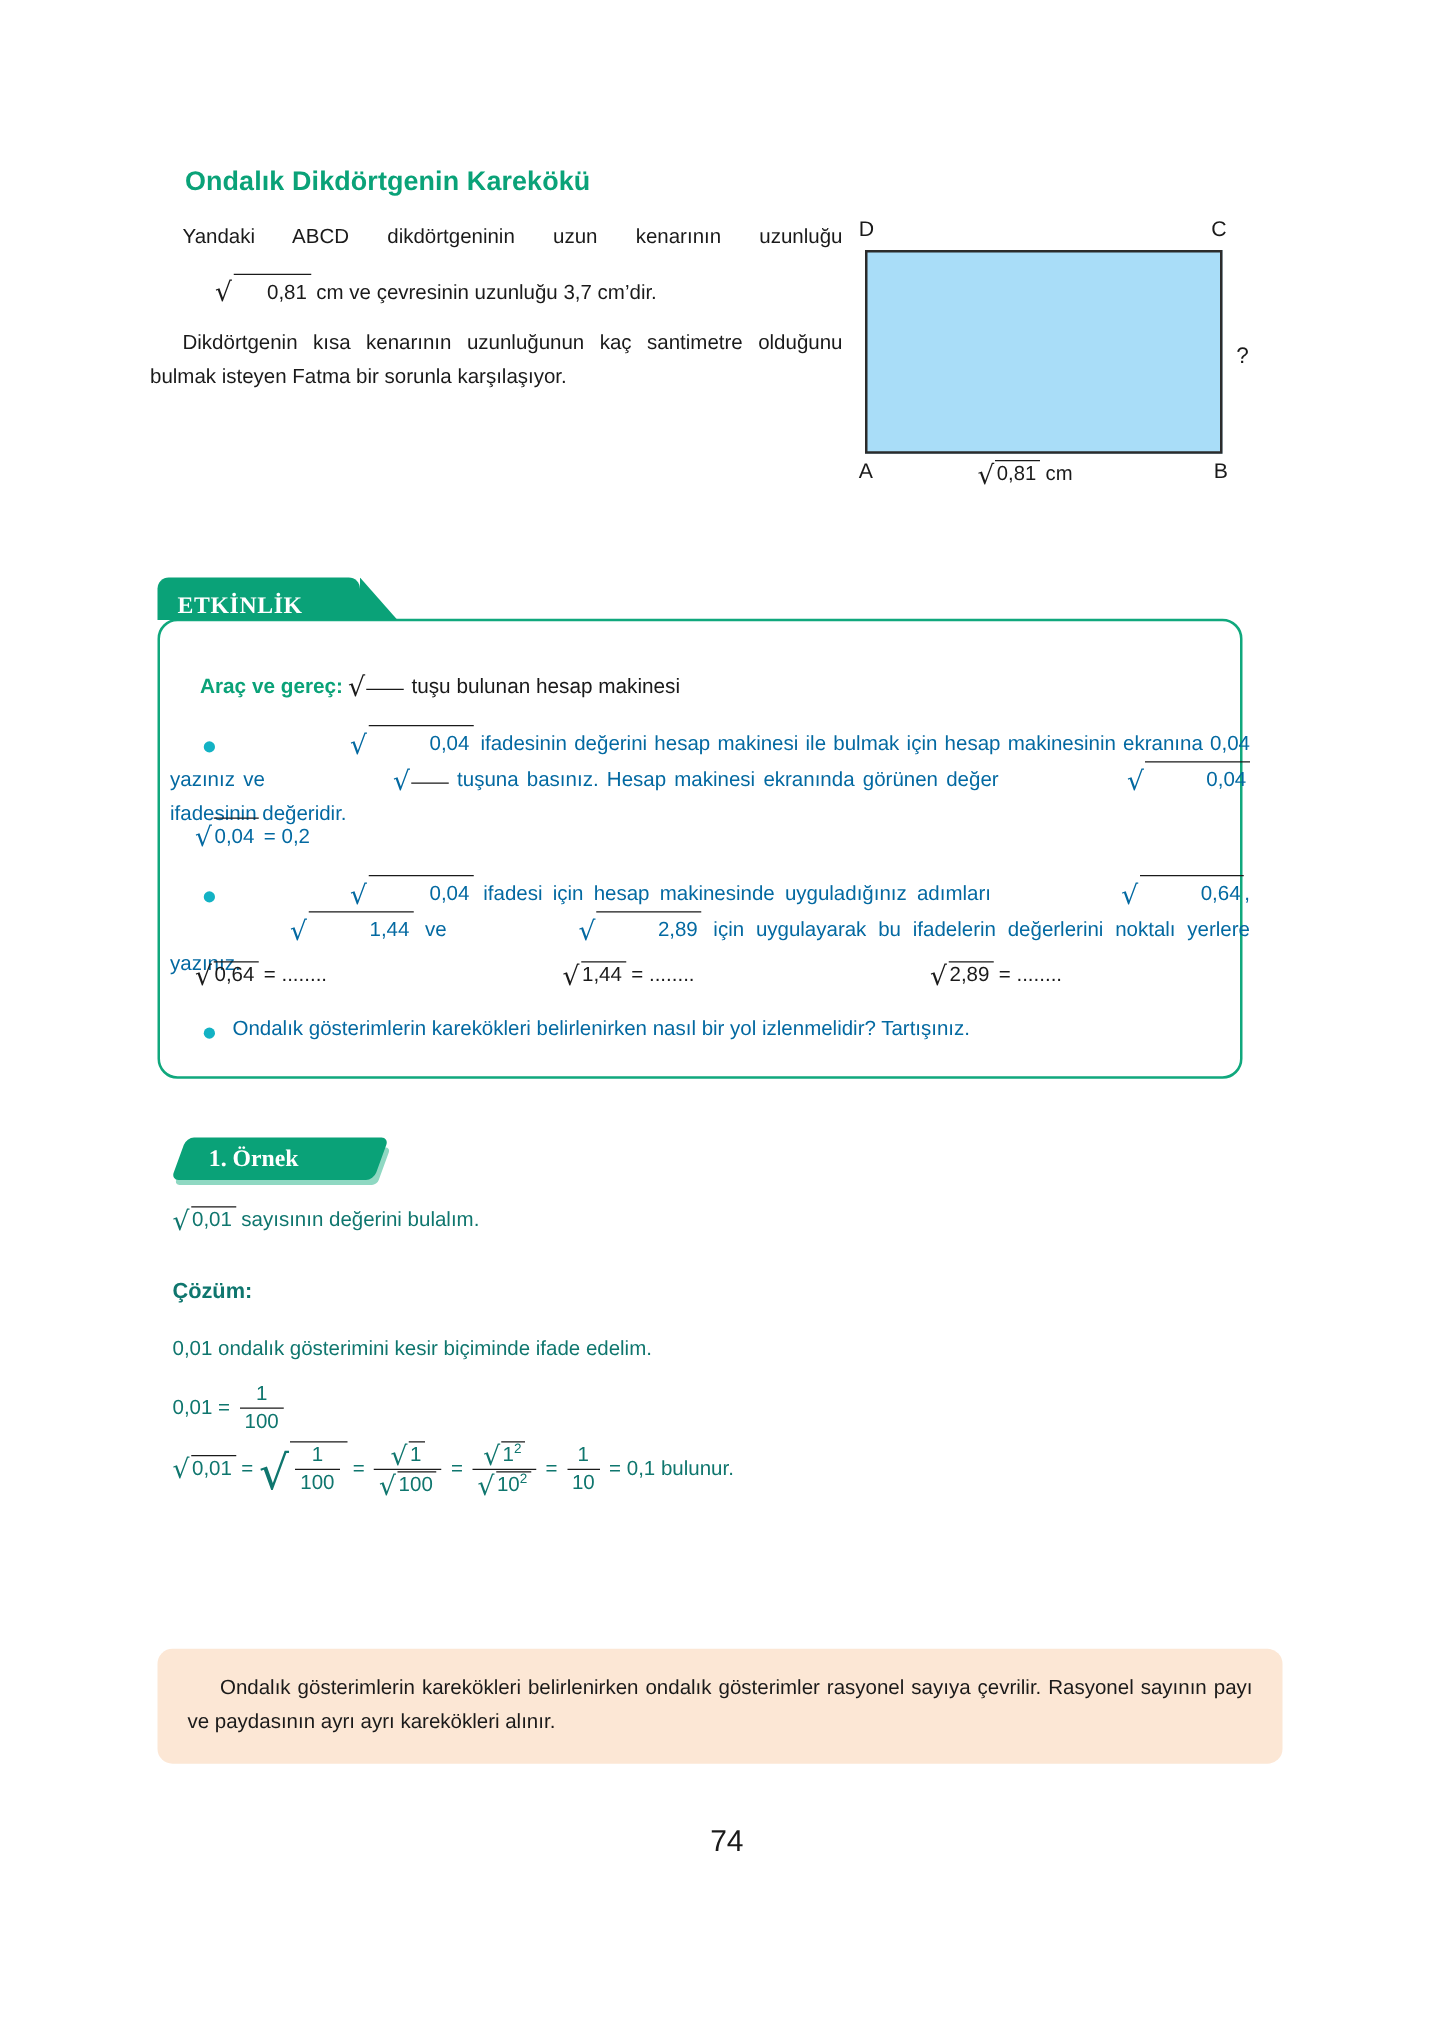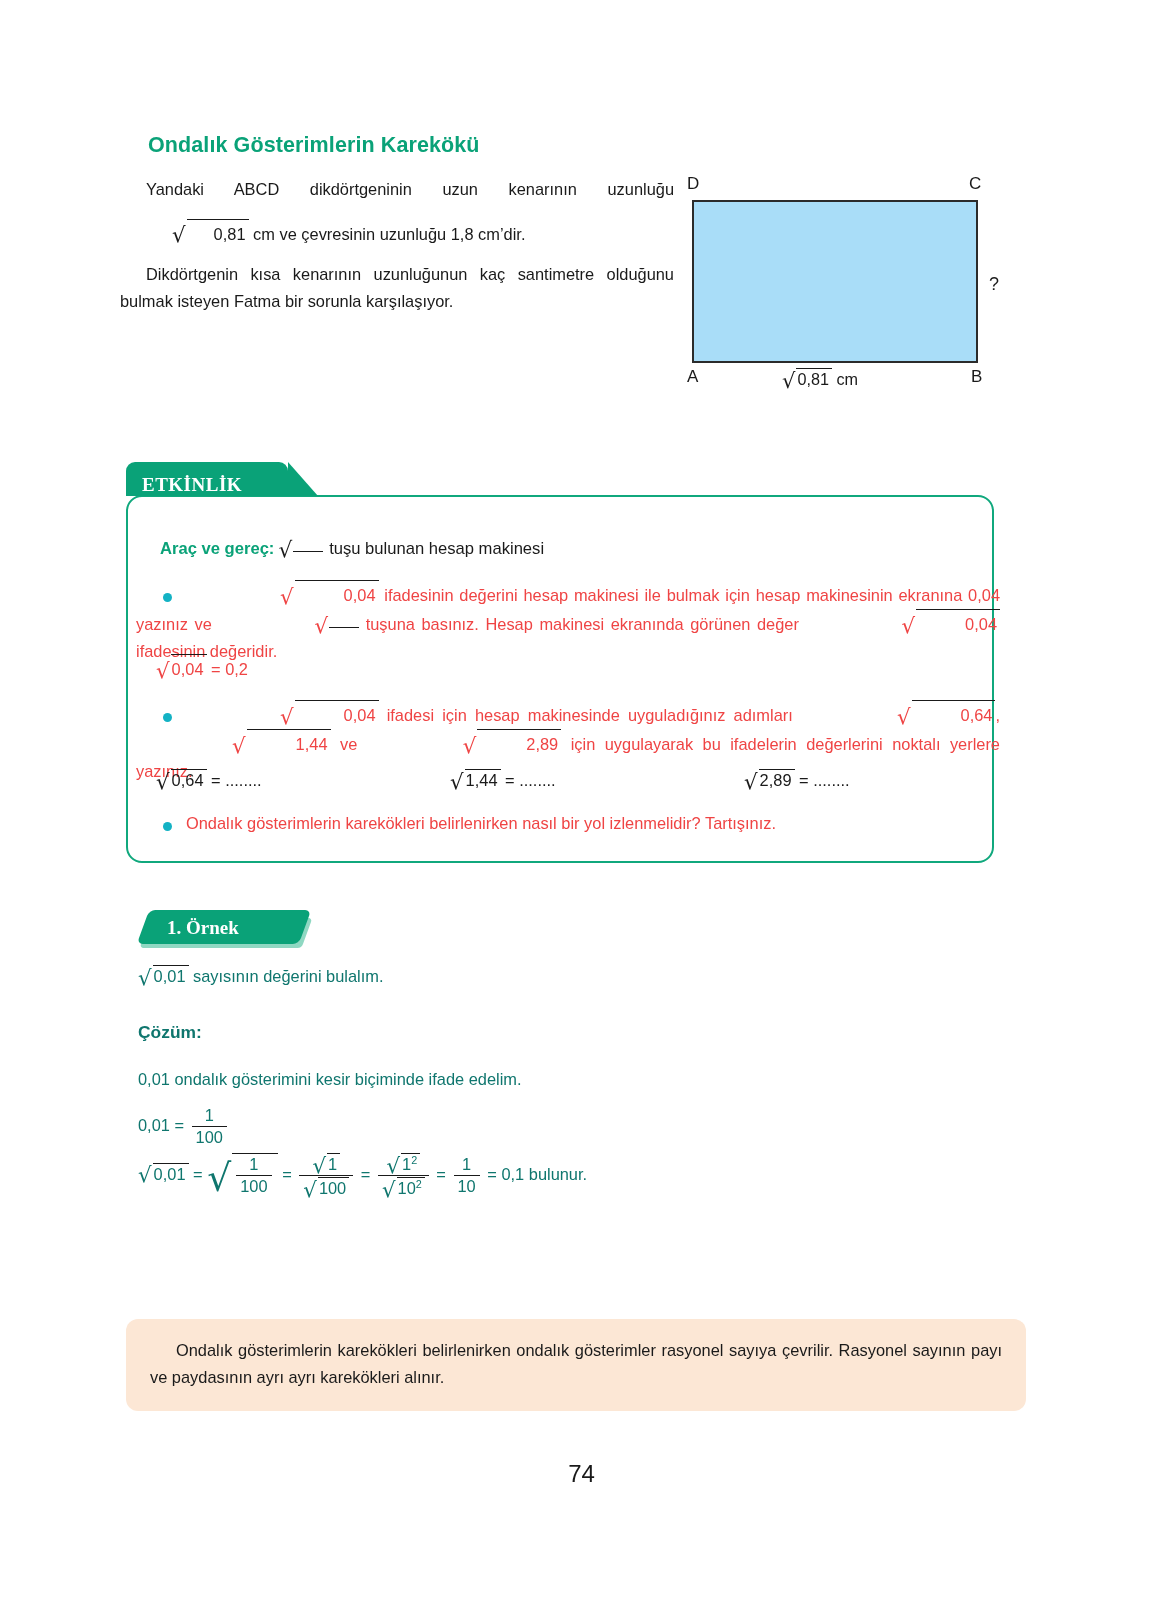--- a/index.html
+++ b/index.html
@@ -174,21 +174,21 @@
     width: 9px;
     height: 9px;
     border-radius: 50%;
     background: #13b2c4;
   }
   .act-p {
     position: absolute;
     font-size: 16.4px;
     line-height: 1.66;
     text-align: justify;
-    color: #ef4444;
+    color: #0369a1;
   }
 
   .act-b1-dot { left: 35px; top: 96px; }
   .act-b1 { left: 8px; top: 83px; width: 864px; text-indent: 48px; }
 
   .act-eq1 { left: 28px; top: 157px; font-size: 16.4px; }
 
   .act-b2-dot { left: 35px; top: 216px; }
   .act-b2 { left: 8px; top: 203px; width: 864px; text-indent: 48px; }
 
@@ -299,26 +299,26 @@
     text-align: center;
     font-size: 24px;
     color: #1a1a1a;
   }
 </style>
 <style>.tab-bilgi::after{background:#f5a košik;}</style></head>
 <body>
 
 <div class="page">
 
-  <div class="sec-title">Ondalık Gösterimlerin Karekökü</div>
+  <div class="sec-title">Ondalık Dikdörtgenin Karekökü</div>
 
   <div class="intro">
     <p class="p1"><span>Yandaki ABCD dikdörtgeninin uzun kenarının uzunluğu</span>
       <span class="sqrt"><span class="radical">√</span><span class="rad-body">0,81</span></span>
-      <span>cm ve çevresinin uzunluğu 1,8 cm’dir.</span></p>
+      <span>cm ve çevresinin uzunluğu 3,7 cm’dir.</span></p>
     <p class="p2">Dikdörtgenin kısa kenarının uzunluğunun kaç santimetre olduğunu bulmak isteyen Fatma bir sorunla karşılaşıyor.</p>
   </div>
 
   <div class="figure">
     <div class="fig-rect"></div>
     <div class="fig-label lbl-D">D</div>
     <div class="fig-label lbl-C">C</div>
     <div class="fig-label lbl-A">A</div>
     <div class="fig-label lbl-B">B</div>
     <div class="fig-label lbl-Q">?</div>

